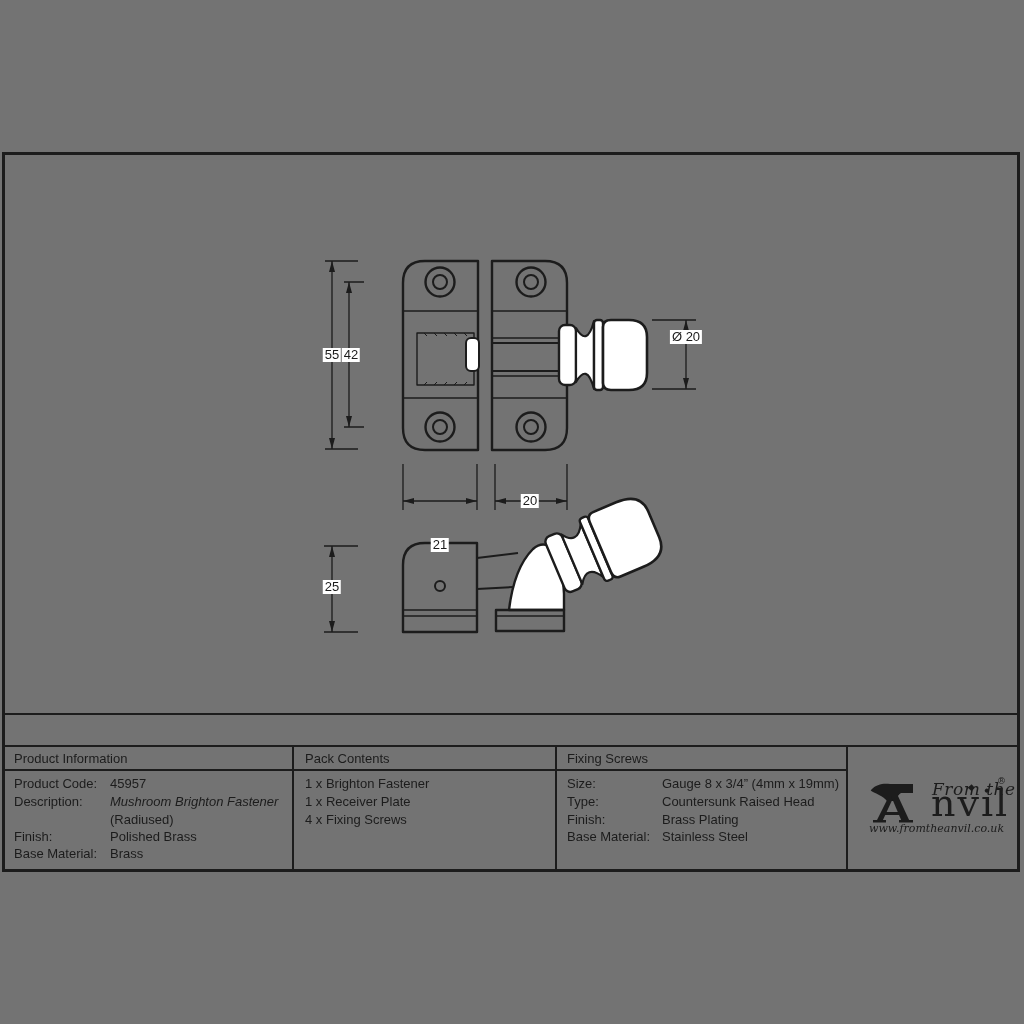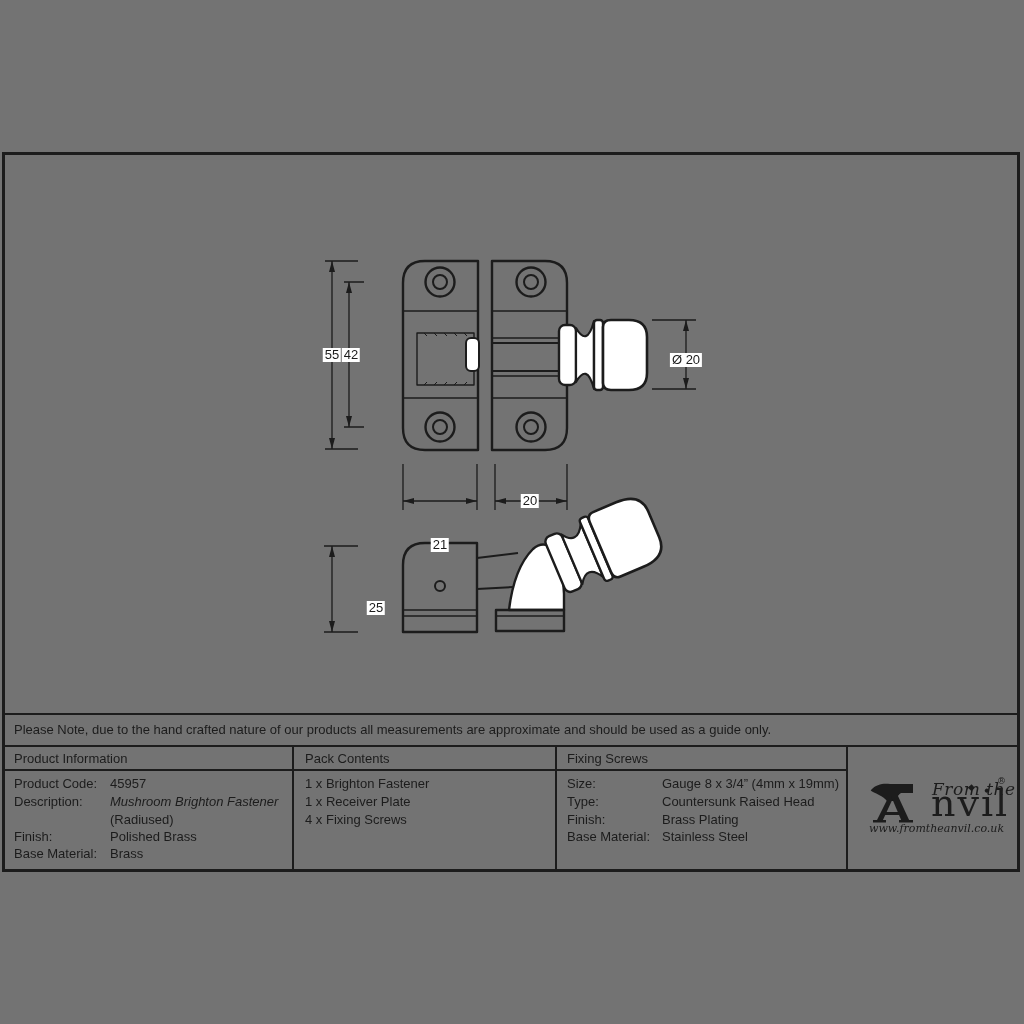--- a/index.html
+++ b/index.html
@@ -93,33 +93,32 @@
             <polygon points="567,501 556,498 556,504"></polygon>
           <polygon points="332,546 329,557 335,557"></polygon>
             <polygon points="332,632 329,621 335,621"></polygon>
         </g>
       </g>
     </g>
   </svg>
 
   <span class="dim" style="left:332px;top:355px;">55</span>
   <span class="dim" style="left:351px;top:355px;">42</span>
-  <span class="dim" style="left:686px;top:360px;text-align:right;">Ø 20</span>
+  <span class="dim" style="left:686px;top:337px;text-align:right;">Ø 20</span>
   <span class="dim" style="left:440px;top:501px;margin-top:44px;">21</span>
   <span class="dim" style="left:530px;top:501px;">20</span>
-  <span class="dim" style="left:332px;top:608px;margin-left:44px;">25</span>
+  <span class="dim" style="left:332px;top:587px;">25</span>
 
   <div class="hline" style="left:2px;top:713px;width:1018px;height:2px;"></div>
   <div class="hline" style="left:2px;top:745px;width:1018px;height:2px;"></div>
   <div class="hline" style="left:2px;top:769px;width:845px;height:2px;"></div>
   <div class="vline" style="left:292px;top:745px;width:2px;height:127px;"></div>
   <div class="vline" style="left:555px;top:745px;width:2px;height:127px;"></div>
   <div class="vline" style="left:846px;top:745px;width:2px;height:127px;"></div>
 
-  <div class="txt note" style="left:14px;top:721px;">Please Note, due to the hand crafted nature of our products all measurements are approximate and should be used as a guide only.</div>
 
   <div class="txt" style="left:14px;top:750px;">Product Information</div>
   <div class="txt" style="left:305px;top:750px;">Pack Contents</div>
   <div class="txt" style="left:567px;top:750px;">Fixing Screws</div>
 
   <div class="txt" style="left:14px;top:775px;">Product Code:</div>
   <div class="txt" style="left:110px;top:775px;">45957</div>
   <div class="txt" style="left:14px;top:793px;">Description:</div>
   <div class="txt" style="left:110px;top:793px;font-style:italic;">Mushroom Brighton Fastener</div>
   <div class="txt" style="left:110px;top:811px;">(Radiused)</div>

